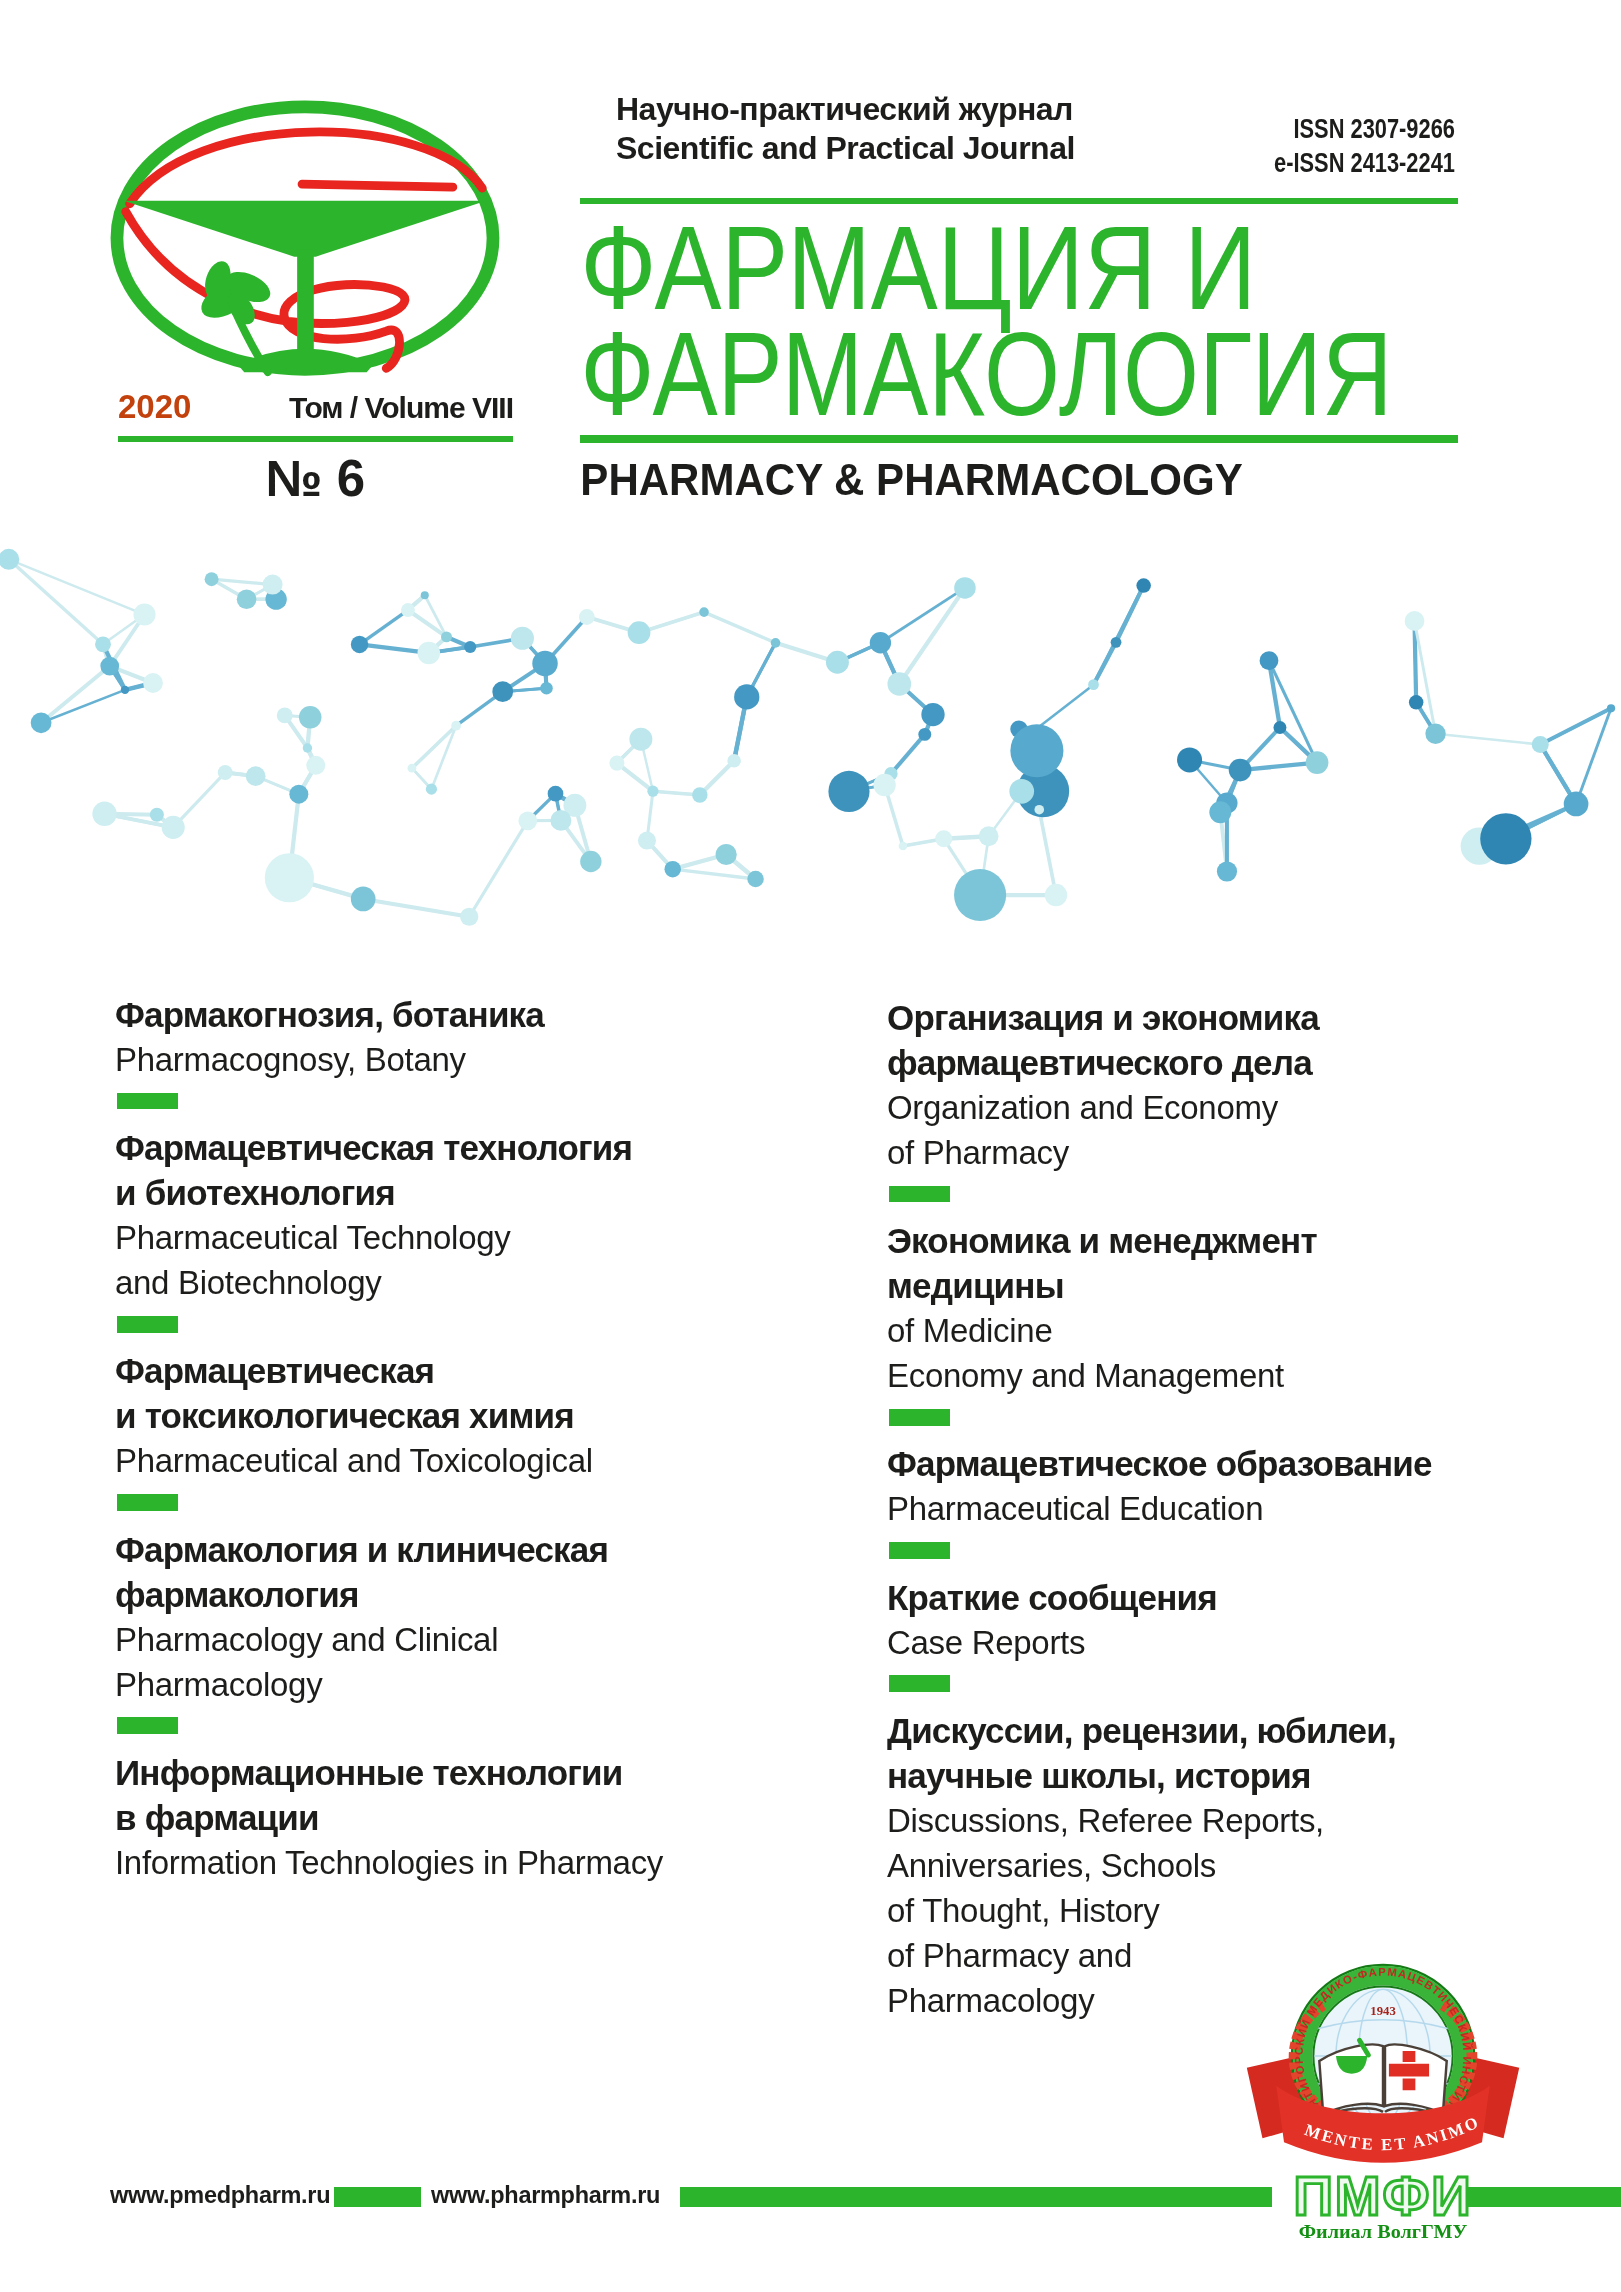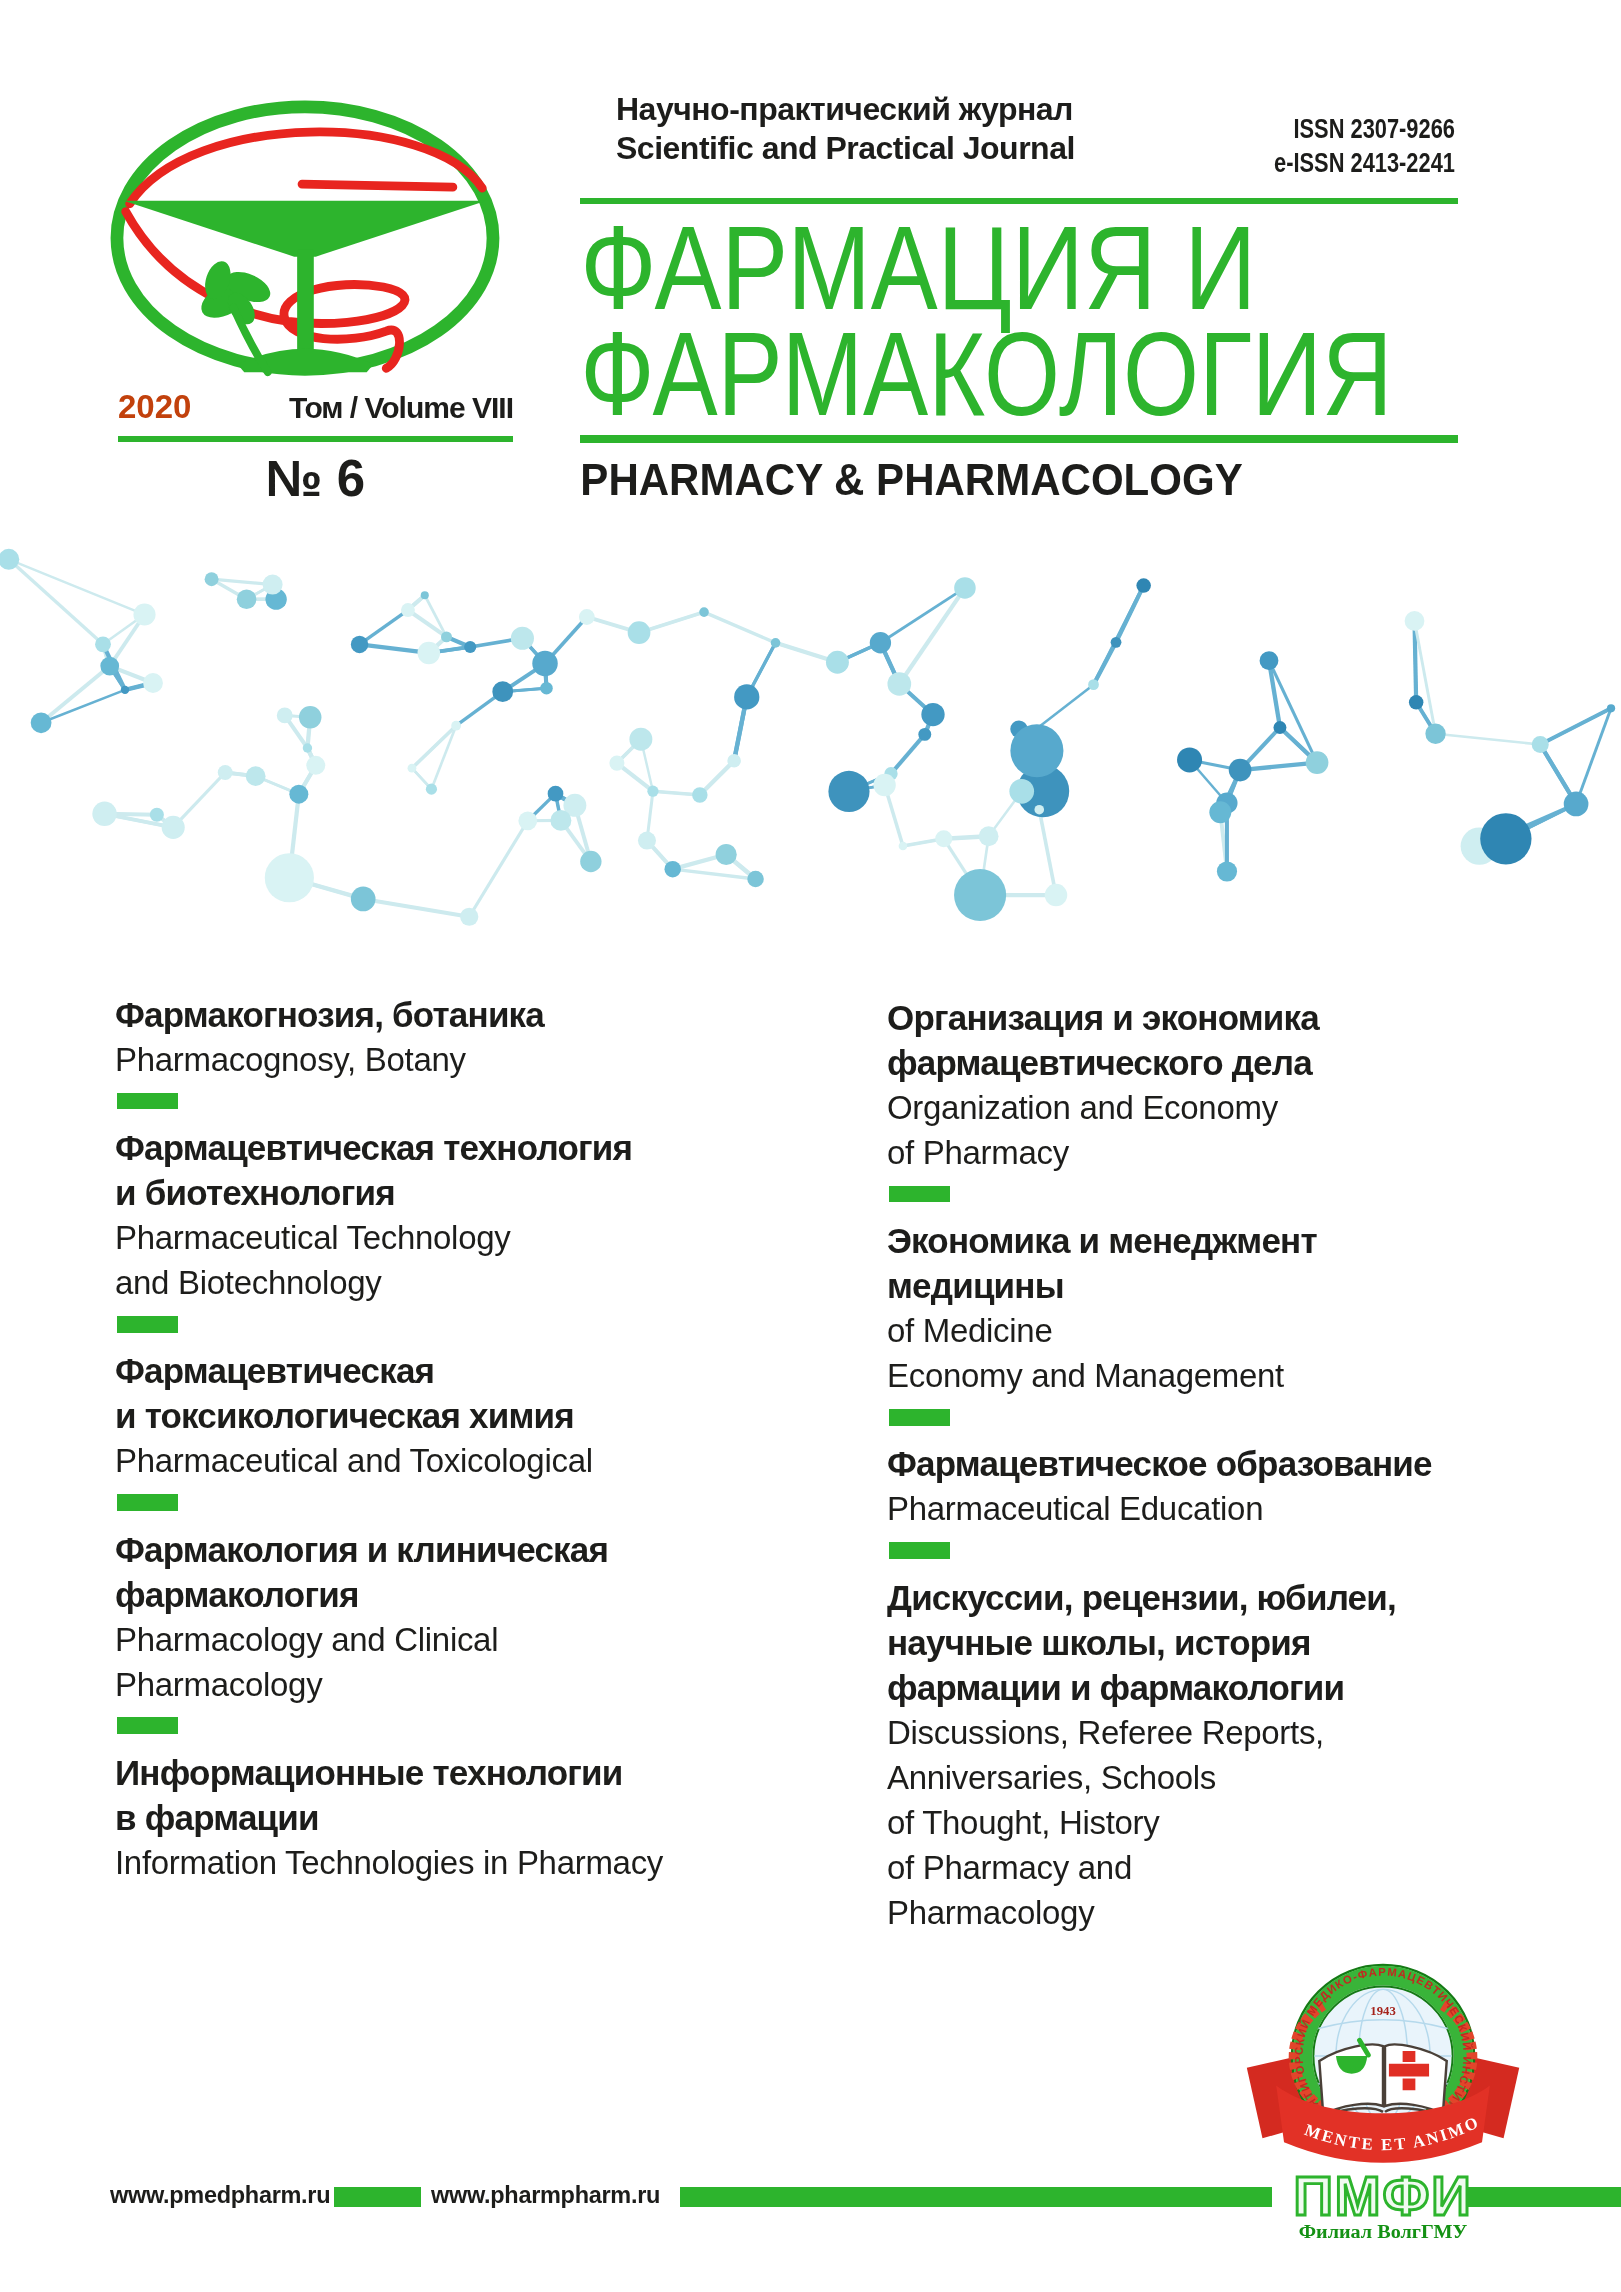--- a/index.html
+++ b/index.html
@@ -429,23 +429,27 @@
       <div class="en">of Medicine</div>
       <div class="en">Economy and Management</div>
       <div class="bar"></div>
     </div>
     <div>
       <div class="ru">Фармацевтическое образование</div>
       <div class="en">Pharmaceutical Education</div>
       <div class="bar"></div>
     </div>
     <div>
+      <div class="ru">Краткие сообщения</div>
+      <div class="en">Case Reports</div>
+      <div class="bar"></div>
+    </div>
+    <div>
       <div class="ru">Дискуссии, рецензии, юбилеи,</div>
       <div class="ru">научные школы, история</div>
-      <div class="ru">фармации и фармакологии</div>
       <div class="en">Discussions, Referee Reports,</div>
       <div class="en">Anniversaries, Schools</div>
       <div class="en">of Thought, History</div>
       <div class="en">of Pharmacy and</div>
       <div class="en">Pharmacology</div>
     </div>
   </div>
 
 <div id="site1" class="abs site">www.pmedpharm.ru</div>
 <div id="fb1" class="abs footbar"></div>

